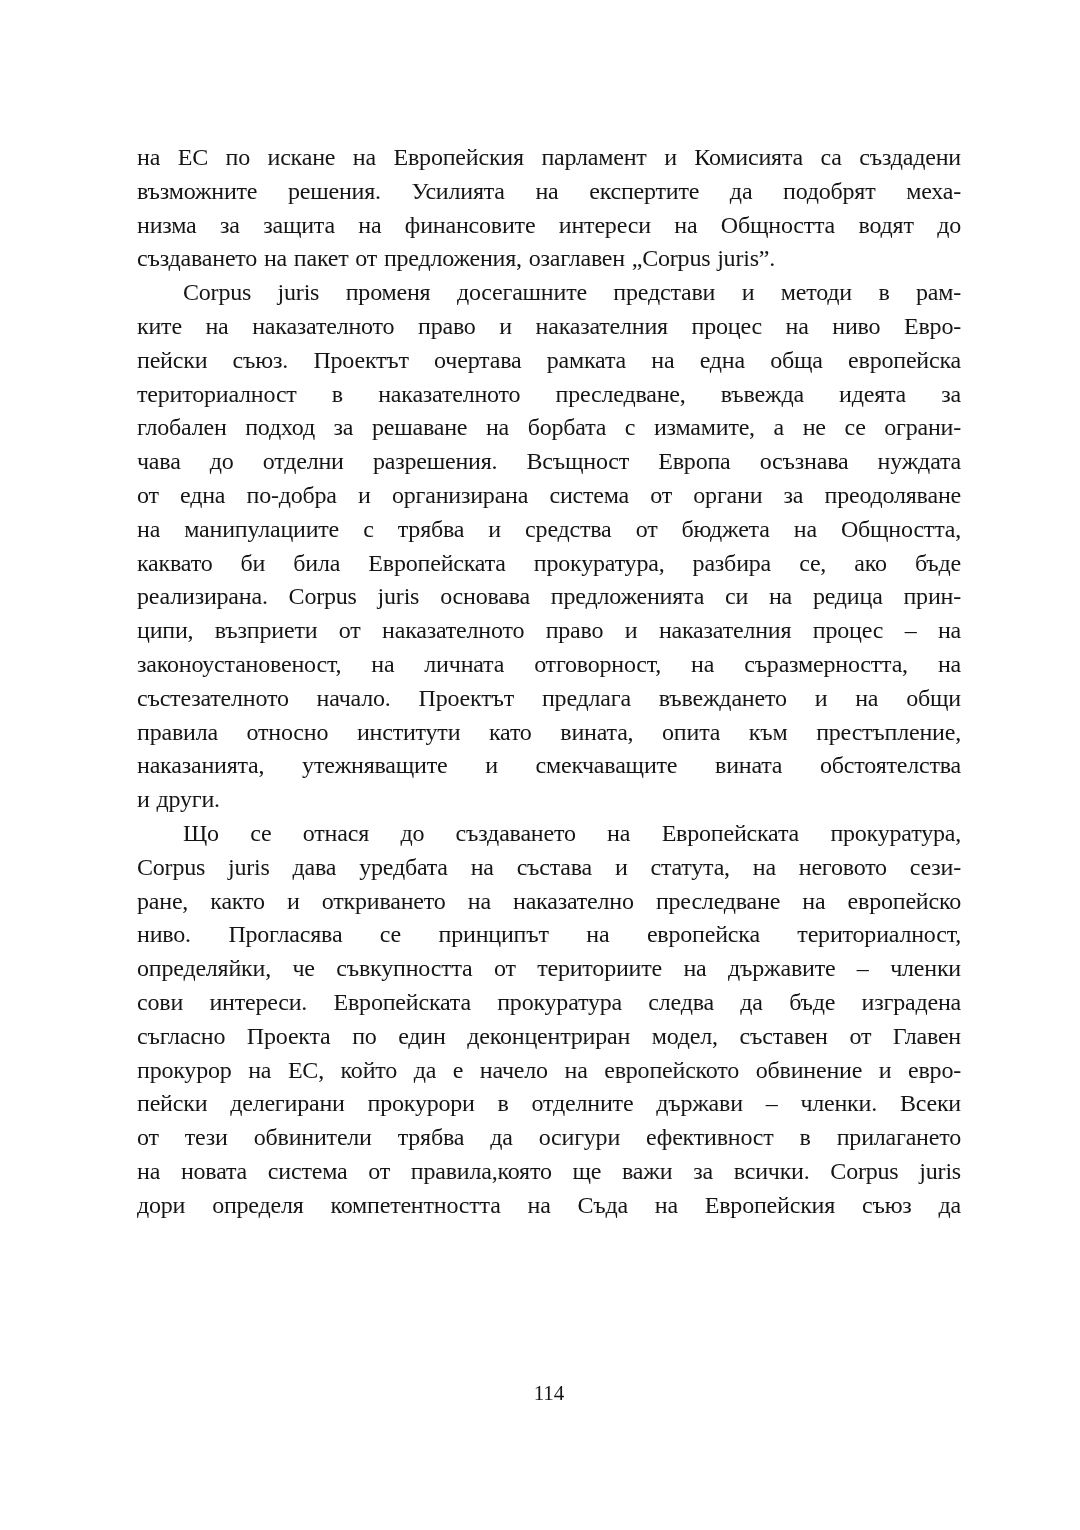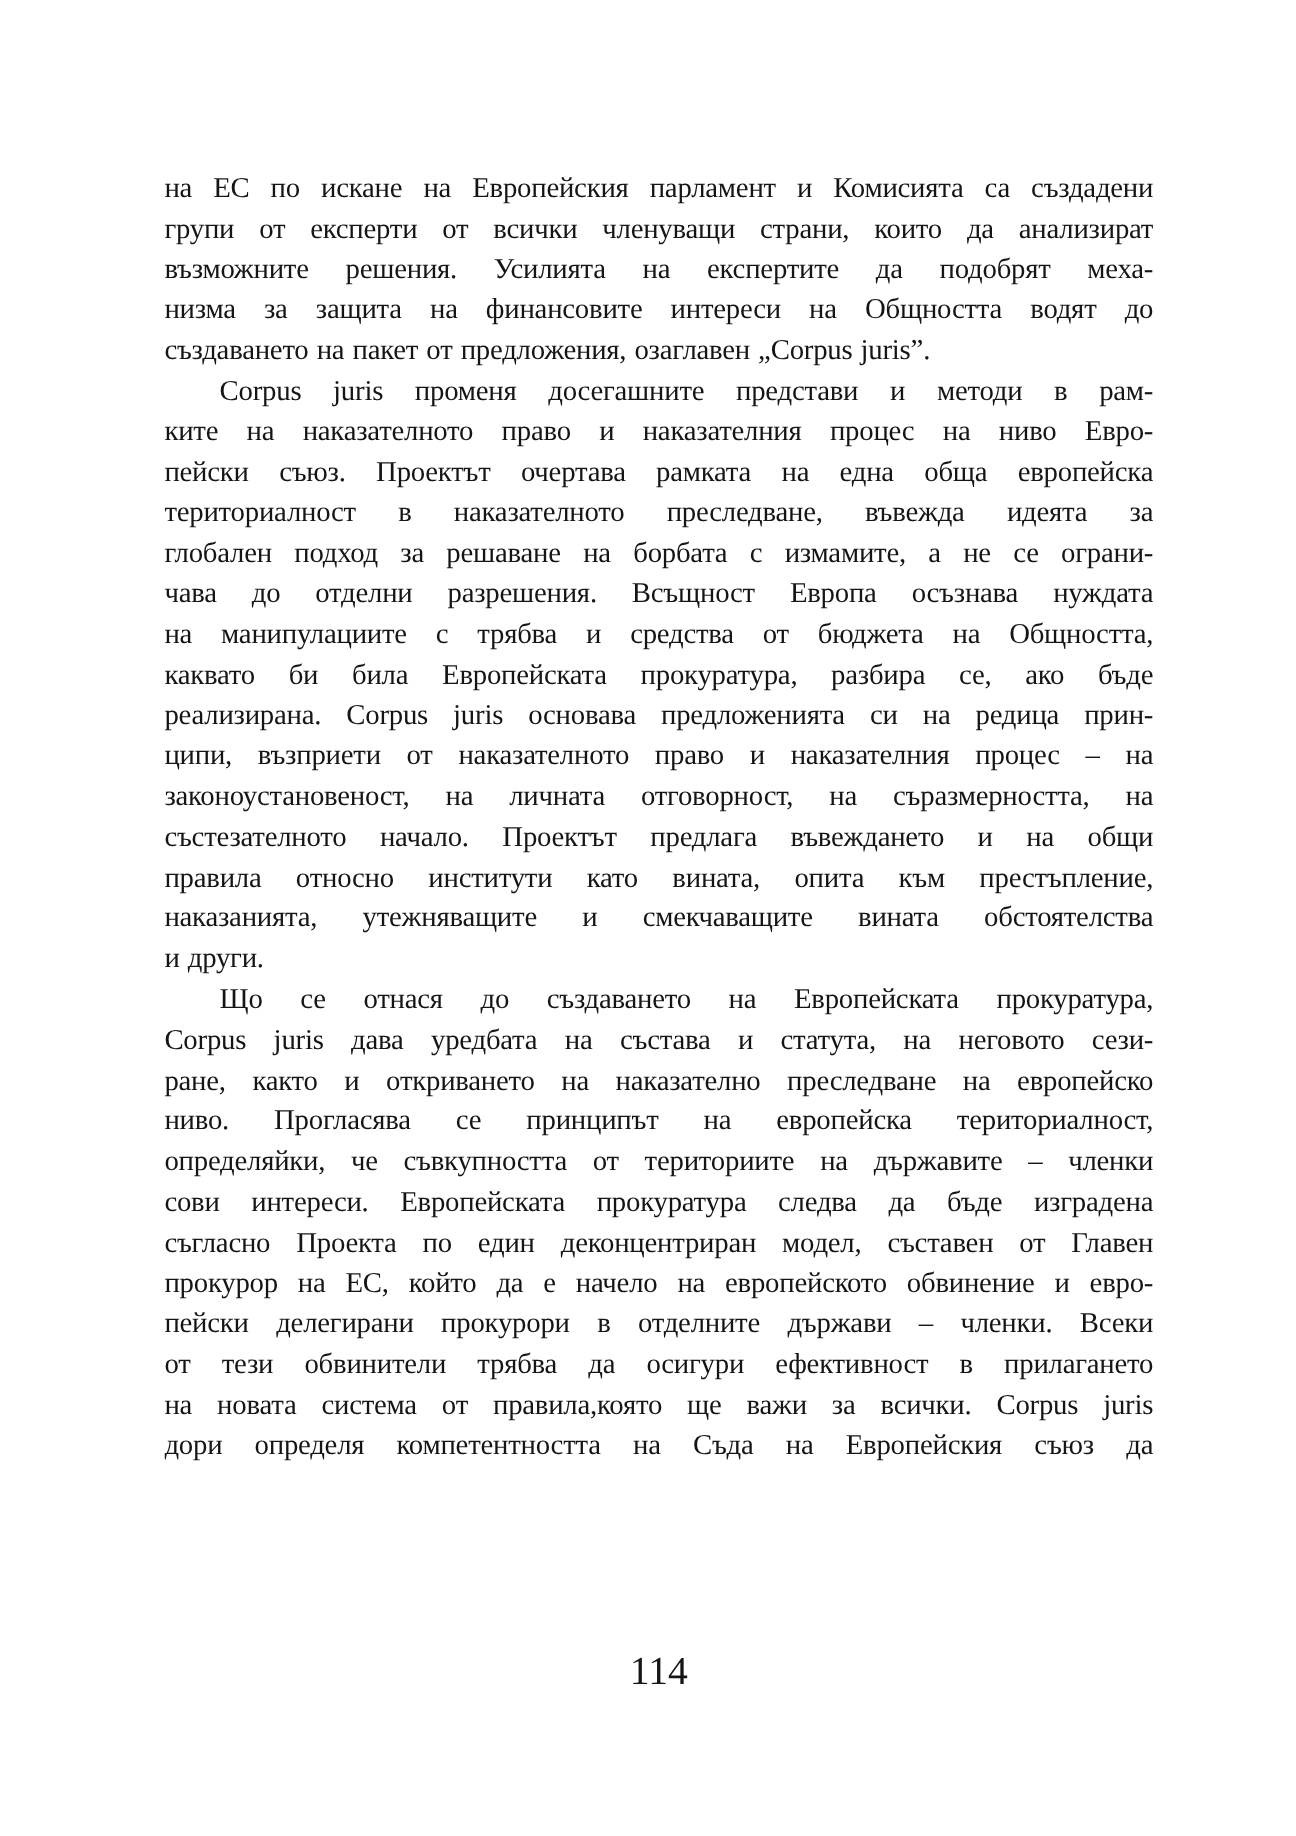--- a/index.html
+++ b/index.html
@@ -40,41 +40,41 @@
   .line.para-end {
     text-align: center;
     text-align-last: left;
   }
   .page-number {
     position: absolute;
     left: 137px;
     width: 824px;
     top: 1376px;
     text-align: center;
-    font-size: 33px;
+    font-size: 21px;
     line-height: 34px;
     color: #151515;
   }
 </style>
 </head>
 <body>
 
 <div class="page">
   <div class="text-block">
       <div class="line">на ЕС по искане на Европейския парламент и Комисията са създадени</div>
-      <div class="line">групи от експерти от всички членуващи страни, които да анализират</div>
       <div class="line">възможните решения. Усилията на експертите да подобрят меха-</div>
       <div class="line">низма за защита на финансовите интереси на Общността водят до</div>
       <div class="line para-end">създаването на пакет от предложения, озаглавен „Corpus juris”.</div>
       <div class="line indent">Corpus juris променя досегашните представи и методи в рам-</div>
       <div class="line">ките на наказателното право и наказателния процес на ниво Евро-</div>
       <div class="line">пейски съюз. Проектът очертава рамката на една обща европейска</div>
       <div class="line">териториалност в наказателното преследване, въвежда идеята за</div>
       <div class="line">глобален подход за решаване на борбата с измамите, а не се ограни-</div>
       <div class="line">чава до отделни разрешения. Всъщност Европа осъзнава нуждата</div>
+      <div class="line">от една по-добра и организирана система от органи за преодоляване</div>
       <div class="line">на манипулациите с трябва и средства от бюджета на Общността,</div>
       <div class="line">каквато би била Европейската прокуратура, разбира се, ако бъде</div>
       <div class="line">реализирана. Corpus juris основава предложенията си на редица прин-</div>
       <div class="line">ципи, възприети от наказателното право и наказателния процес – на</div>
       <div class="line">законоустановеност, на личната отговорност, на съразмерността, на</div>
       <div class="line">състезателното начало. Проектът предлага въвеждането и на общи</div>
       <div class="line">правила относно институти като вината, опита към престъпление,</div>
       <div class="line">наказанията, утежняващите и смекчаващите вината обстоятелства</div>
       <div class="line para-end">и други.</div>
       <div class="line indent">Що се отнася до създаването на Европейската прокуратура,</div>

